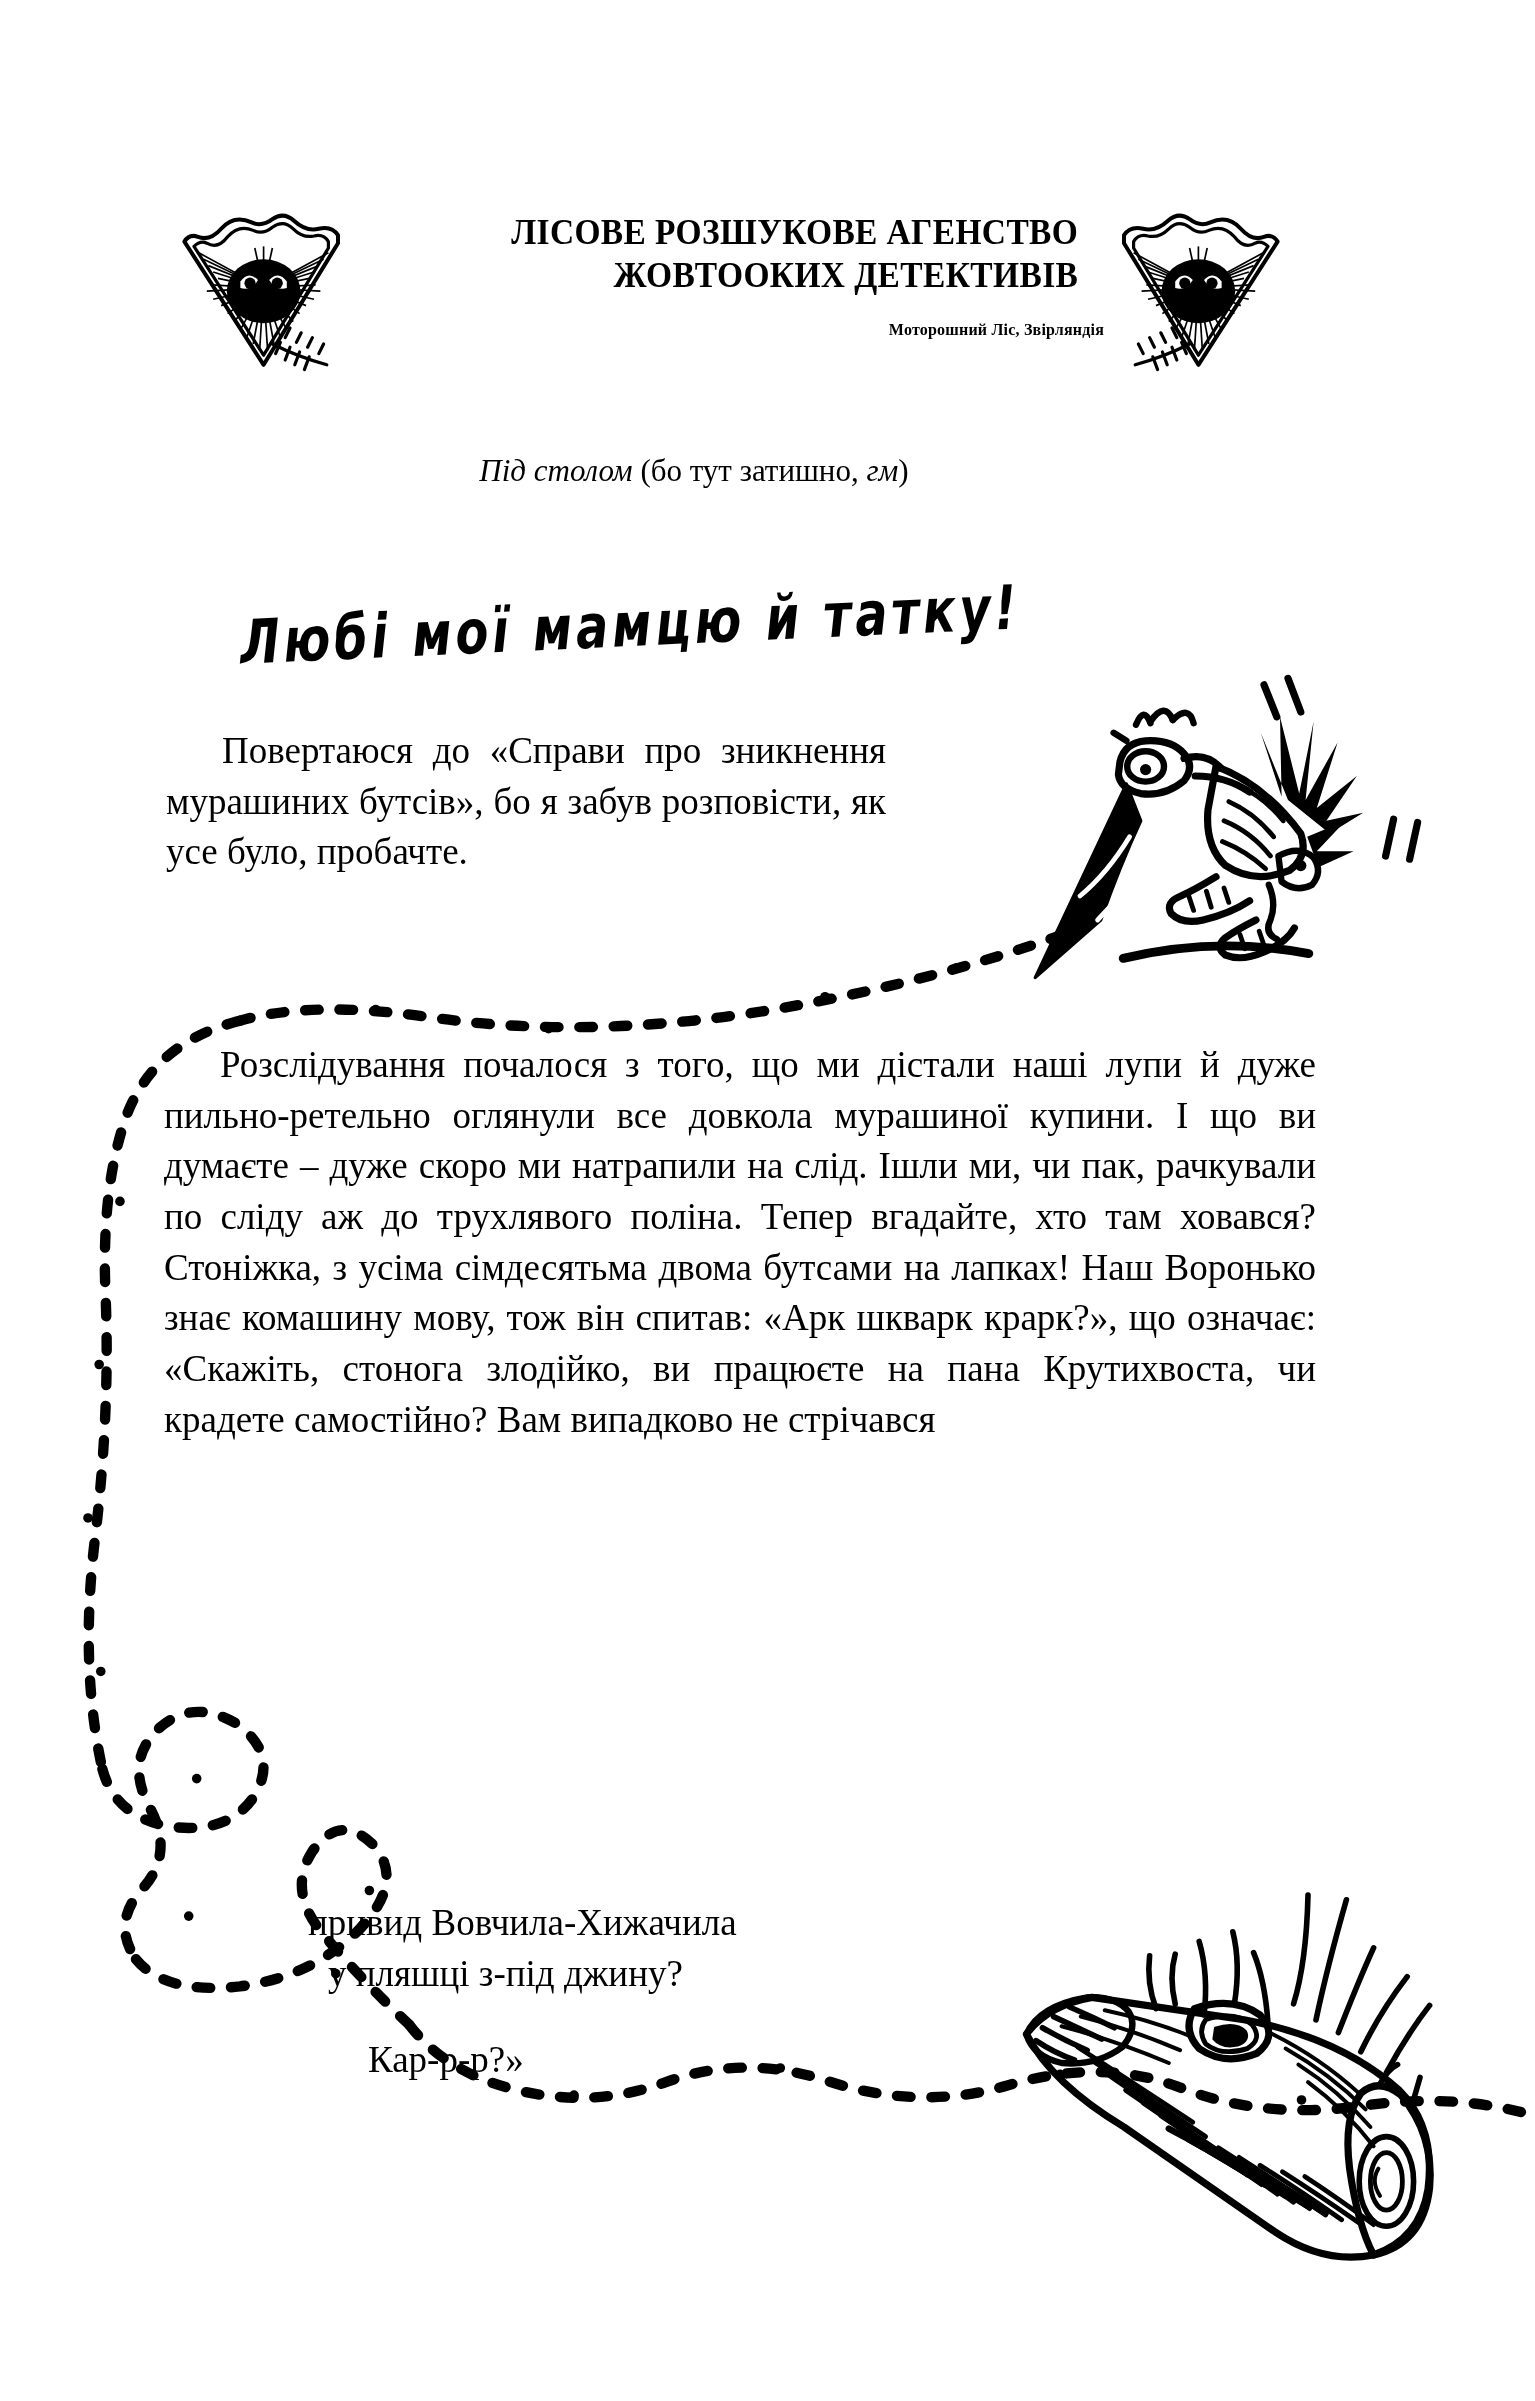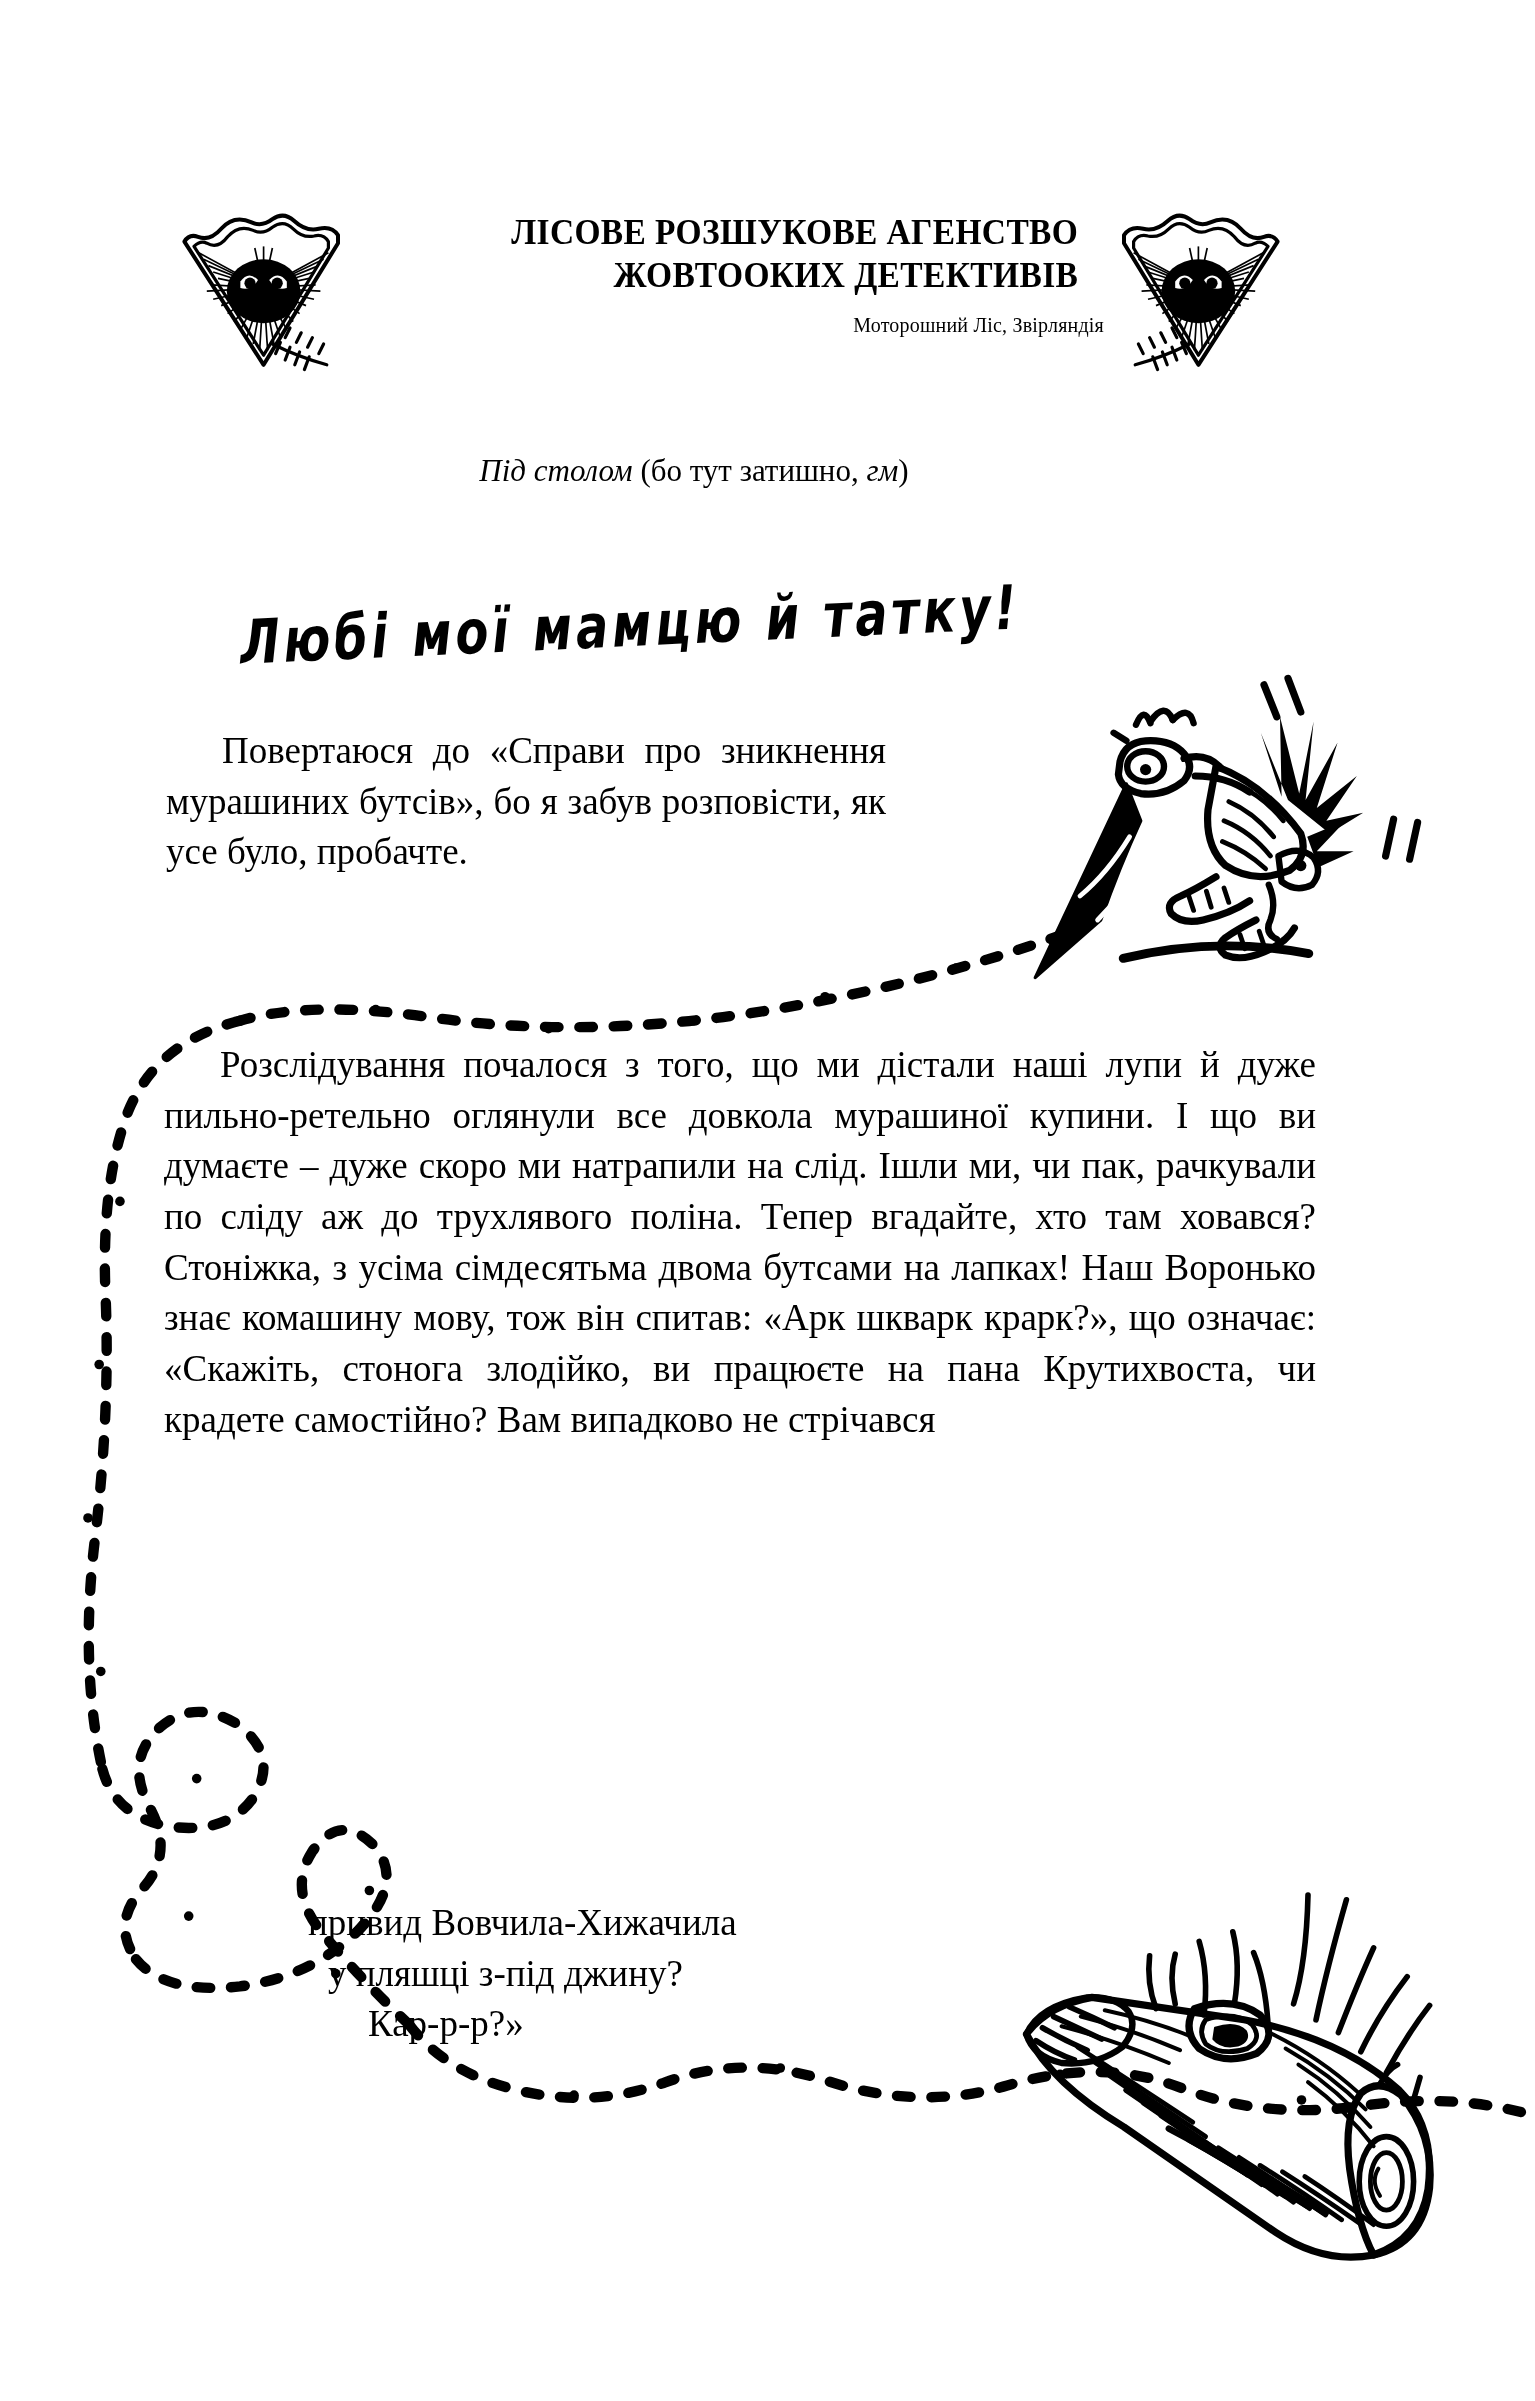--- a/index.html
+++ b/index.html
@@ -50,23 +50,23 @@
     letter-spacing: 0.4px;
     line-height: 1.0;
     white-space: nowrap;
     transform: scaleX(0.93);
     transform-origin: 50% 50%;
   }
   .lh-line1 { font-size: 36px; margin-top: 10.4px; }
   .lh-line2 { font-size: 36px; margin-top: 6.4px; }
   .lh-line3 {
     font-family: "Liberation Serif", "DejaVu Serif", serif;
-    font-weight: normal;
-    font-size: 20px;
-    margin-top: 21px;
+    font-weight: bold;
+    font-size: 16px;
+    margin-top: 28px;
     letter-spacing: 0.2px;
     white-space: nowrap;
   }
 
   
   .placeline {
     position: absolute;
     left: 0;
     top: 454px;
     width: 1324px;
@@ -123,21 +123,21 @@
     width: 1152px;
     font-size: 37px;
     line-height: 1.37;
   }
   .tail-lines .tl {
     display: block;
     white-space: nowrap;
   }
   .tail-1 { margin-left: 144px; }
   .tail-2 { margin-left: 164px; }
-  .tail-3 { margin-left: 204px; }
+  .tail-3 { margin-left: 204px; margin-top: 36px; }
 
   
   .art {
     position: absolute;
     pointer-events: none;
   }
   #art-crow  { left: 1024px; top: 656px;  width: 496px; height: 336px; }
   #art-log   { left: 1004px; top: 1863px; width: 496px; height: 448px; }
   #art-trail { left: 0;      top: 920px; width: 1535px; height: 1407px; }
   .art svg { display: block; width: 100%; height: 100%; }

